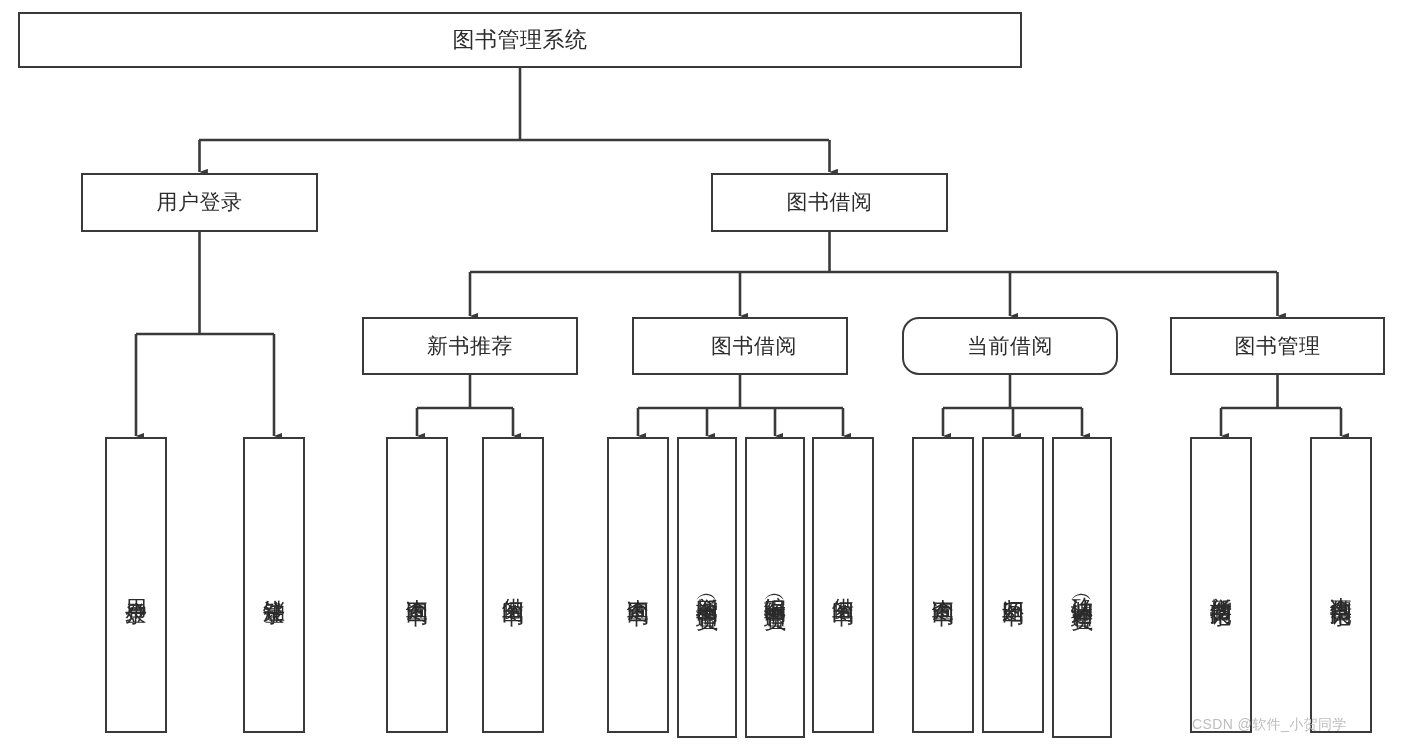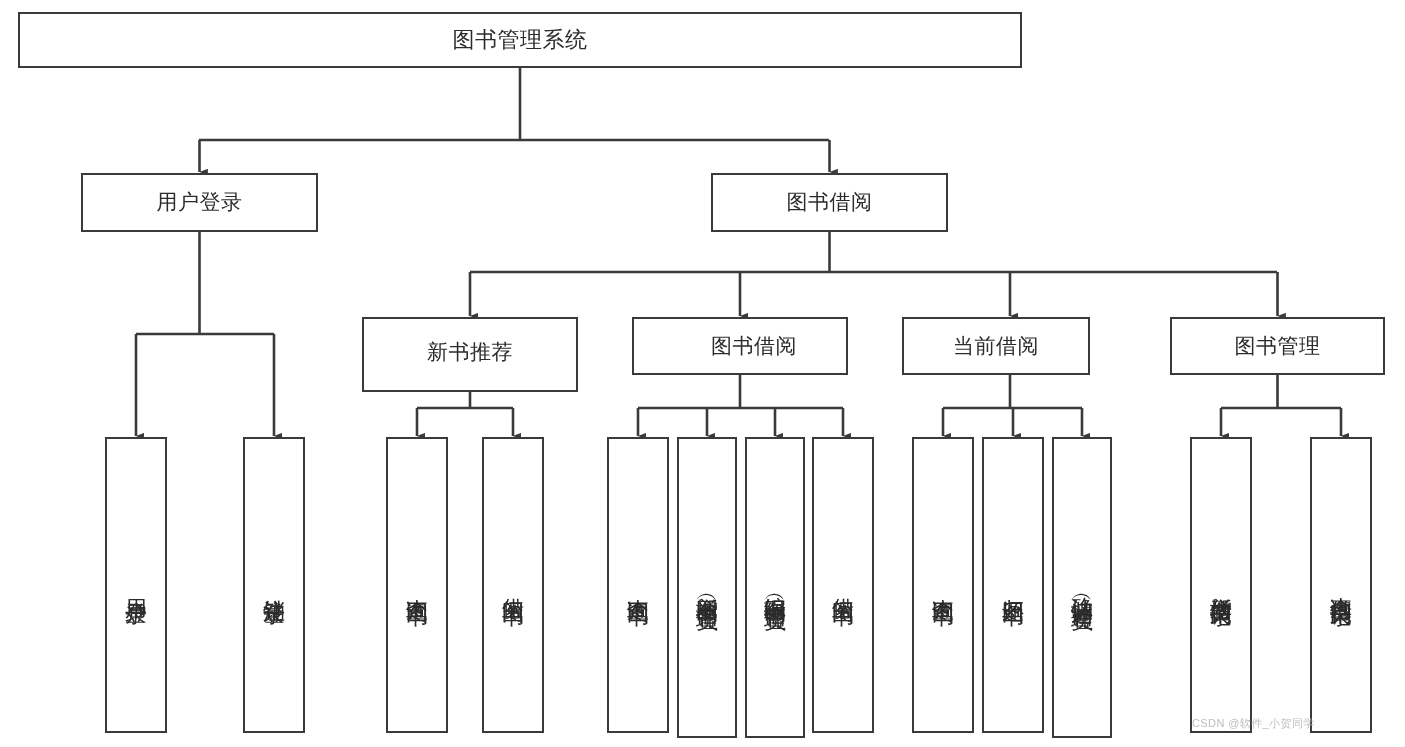--- a/index.html
+++ b/index.html
@@ -49,21 +49,21 @@
   .node-box.vertical .node-label {
     writing-mode: vertical-rl;
     text-orientation: upright;
     letter-spacing: 2px;
     font-size: 22px;
   }
   .node-box.root .node-label { font-size: 22px; }
   .watermark {
     position: absolute;
     color: #bdbdbd;
-    font-size: 11px;
+    font-size: 14px;
     white-space: nowrap;
     user-select: none;
     letter-spacing: 0.4px;
   }
 </style>
 </head>
 <body>
 
 <div id="diagram-root">
   <svg id="tree-svg" viewBox="0 0 1405 747" preserveAspectRatio="none" aria-hidden="true">
@@ -111,27 +111,27 @@
   <div id="node-layer">
       <div class="node-box horizontal root" style="left: 18px; top: 12px; width: 1004px; height: 56px;">
         <span class="node-label">图书管理系统</span>
       </div>
       <div class="node-box horizontal" style="left: 81px; top: 173px; width: 237px; height: 59px;">
         <span class="node-label">用户登录</span>
       </div>
       <div class="node-box horizontal" style="left: 711px; top: 173px; width: 237px; height: 59px;">
         <span class="node-label">图书借阅</span>
       </div>
-      <div class="node-box horizontal" style="left: 362px; top: 317px; width: 216px; height: 75px; font-family: Liberation Mono, monospace;">
+      <div class="node-box horizontal" style="left: 362px; top: 317px; width: 216px; height: 58px;">
         <span class="node-label">新书推荐</span>
       </div>
       <div class="node-box horizontal" style="left: 632px; top: 317px; width: 216px; height: 58px; padding-left: 28px;">
         <span class="node-label">图书借阅</span>
       </div>
-      <div class="node-box horizontal" style="left: 902px; top: 317px; width: 188px; height: 58px;">
+      <div class="node-box horizontal" style="left: 902px; top: 317px; width: 216px; height: 58px; border-radius: 17px;">
         <span class="node-label">当前借阅</span>
       </div>
       <div class="node-box horizontal" style="left: 1170px; top: 317px; width: 215px; height: 58px;">
         <span class="node-label">图书管理</span>
       </div>
       <div class="node-box vertical" style="left: 105px; top: 437px; width: 62px; height: 296px;">
         <span class="node-label">用户登录</span>
       </div>
       <div class="node-box vertical" style="left: 243px; top: 437px; width: 62px; height: 296px;">
         <span class="node-label">注销登录</span>

